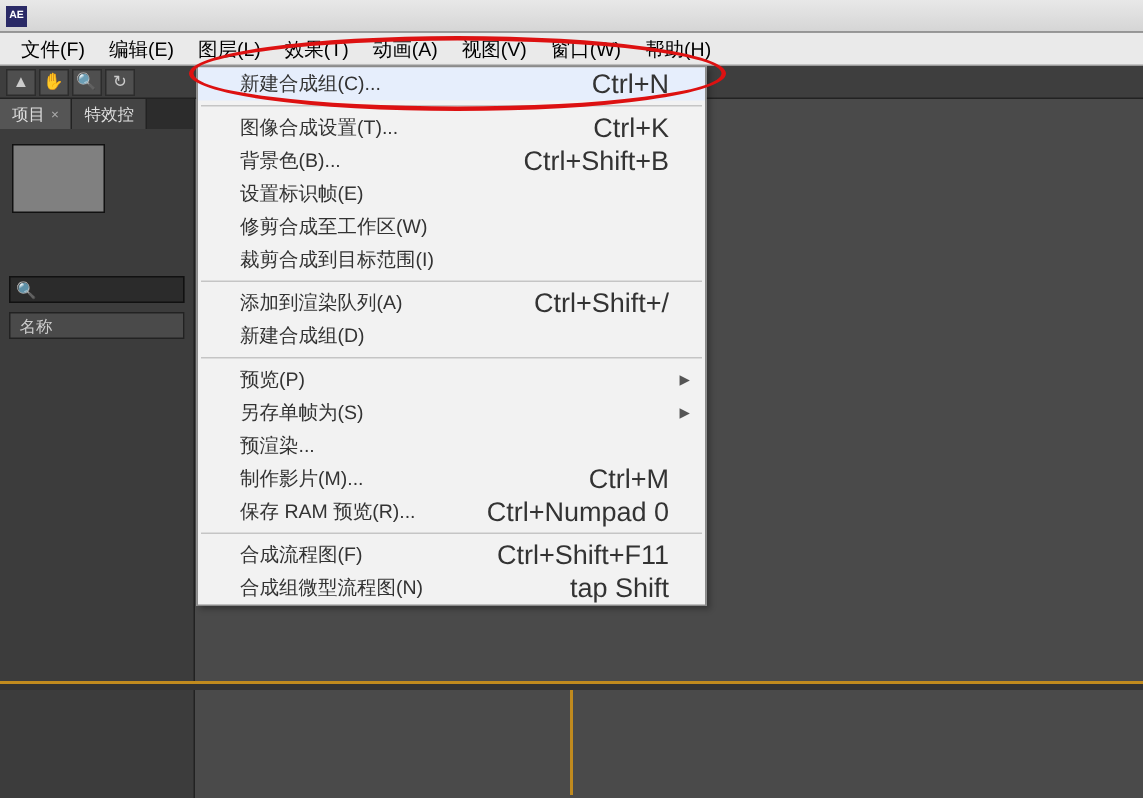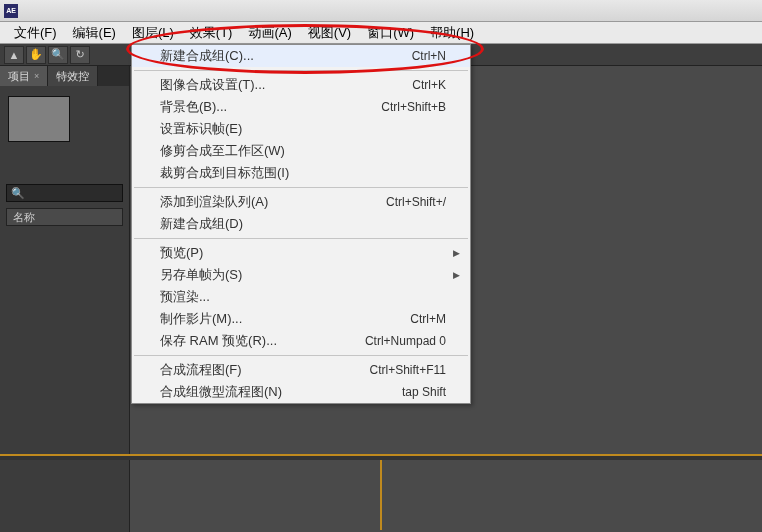--- a/index.html
+++ b/index.html
@@ -72,21 +72,21 @@
     position: absolute; left: 131px; top: 44px; width: 340px;
     background: #f2f2f2; border: 1px solid #8a8a8a; box-shadow: 2px 2px 4px rgba(0,0,0,.3);
     font-size: 13px; color: #333; z-index: 10;
   }
   .dropdown .drow {
     display: flex; align-items: center; height: 22px; padding: 0 24px 0 28px;
     position: relative;
   }
   .dropdown .drow.hl { background: #e6eefc; }
   .dropdown .drow .lbl { flex: 1; }
-  .dropdown .drow .sc { color: #333; font-size: 12px; }
+  .dropdown .drow .sc { color: #333; font-size: 18px; }
   .dropdown .drow .arrow {
     position: absolute; right: 10px; font-size: 9px; color: #555;
   }
   .dropdown .sep { height: 1px; background: #c5c5c5; margin: 3px 2px; }
   
   .annot-ellipse {
     position: absolute; left: 126px; top: 24px; width: 358px; height: 50px;
     border: 3px solid #d11; border-radius: 50%; z-index: 20; pointer-events: none;
   }
 </style>

